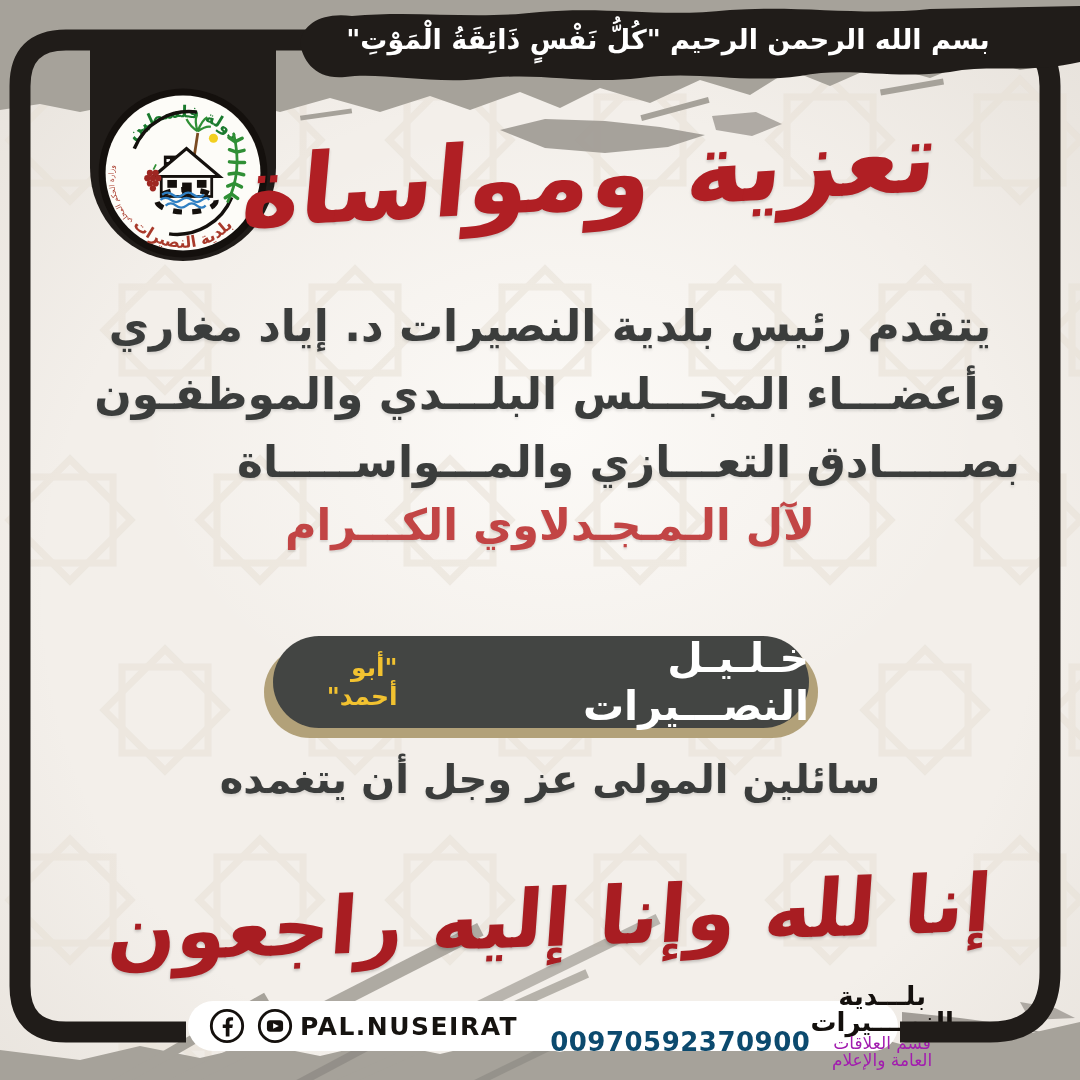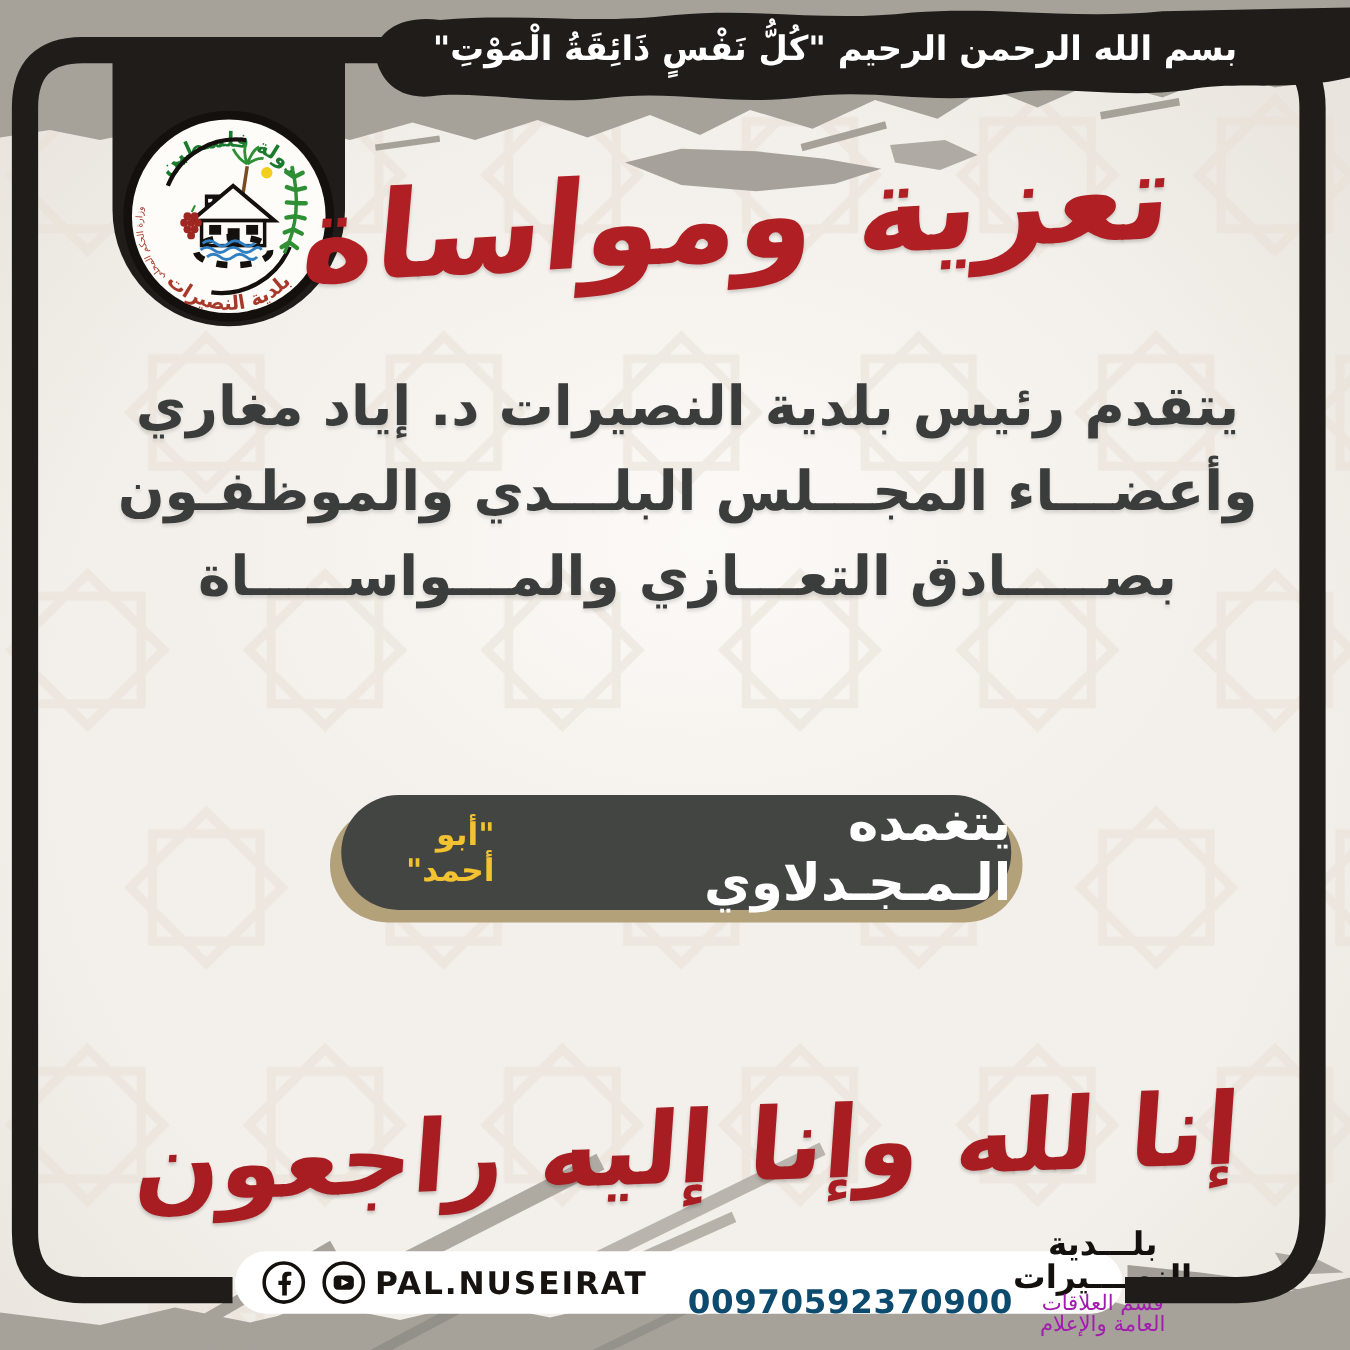--- a/index.html
+++ b/index.html
@@ -26,21 +26,21 @@
     color:#ffffff;font-size:27px;font-weight:bold;
   }
   .title-callig{
     left:140px;top:118px;width:900px;text-align:center;
     color:#b01f24;font-size:98px;font-weight:bold;
     transform:skewX(-8deg) rotate(-3deg);
     text-shadow:0 2px 3px rgba(0,0,0,0.18);
   }
   .cond{left:80px;width:940px;text-align:center;color:#3b3d3c;font-weight:bold;
         font-size:44px;text-shadow:0 2px 3px rgba(0,0,0,0.12);}
-  .cond.l1{top:300px;} .cond.l2{top:368px;} .cond.l3{top:436px;}
+  .cond.l1{top:300px;} .cond.l2{top:368px;} .cond.l3{top:436px;text-align:right;}
   .family-line{left:90px;top:500px;width:920px;text-align:center;
     color:#c24545;font-size:43px;font-weight:bold;text-shadow:0 2px 2px rgba(0,0,0,0.12);}
   .intro-line{left:90px;top:578px;width:920px;text-align:center;
     color:#a9872b;font-size:35px;font-weight:bold;}
 
   .pill{position:absolute;left:264px;top:636px;width:554px;height:102px;z-index:6;}
   .pill .tan{position:absolute;left:0;top:10px;width:554px;height:92px;border-radius:46px;background:#b2a179;}
   .pill .dark{position:absolute;left:9px;top:0;width:536px;height:92px;border-radius:46px;background:#434543;
     display:flex;align-items:center;justify-content:center;gap:34px;}
   .pill .name{color:#ffffff;font-size:41px;font-weight:bold;}
@@ -224,23 +224,25 @@
         <path d="M80,32 l4,-2 M80.8,38 l4.3,-1 M81,44 l4.4,0 M80.7,50 l4.2,1 M79.6,56 l4,2 M77.8,62 l3.6,2.6 M80,32 l-3.6,-2.4 M80.8,38 l-4.1,-1.4 M81,44 l-4.3,-0.4 M80.7,50 l-4.2,0.6 M79.6,56 l-3.9,1.5 M77.8,62 l-3.5,2.2" stroke-width="2" stroke-linecap="round"></path>
       </g>
     </svg>
   </div>
 
   <div class="txt ar bismillah">بسم الله الرحمن الرحيم "كُلُّ نَفْسٍ ذَائِقَةُ الْمَوْتِ"</div>
   <div class="txt ar title-callig">تعزية ومواساة</div>
   <div class="txt ar cond l2">وأعضـــاء المجـــلس البلـــدي والموظفـون</div>
   <div class="txt ar cond l1">يتقدم رئيس بلدية النصيرات د. إياد مغاري</div>
   <div class="txt ar cond l3">بصـــــادق التعـــازي والمـــواســـــاة</div>
+  <div class="txt ar family-line">لآل الـمـجـدلاوي الكـــرام</div>
 
   <div class="pill">
     <div class="tan"></div>
     <div class="dark ar">
-      <span class="name">يتغمده الـمـجـدلاوي</span>
+      <span class="name">خـلـيـل النصـــيرات</span>
       <span class="nick">"أبو أحمد"</span>
     </div>
   </div>
 
+  <div class="txt ar dua l1">سائلين المولى عز وجل أن يتغمده</div>
   <div class="txt ar verse">إنا لله وإنا إليه راجعون</div>
 </div>
 
 </body></html>

